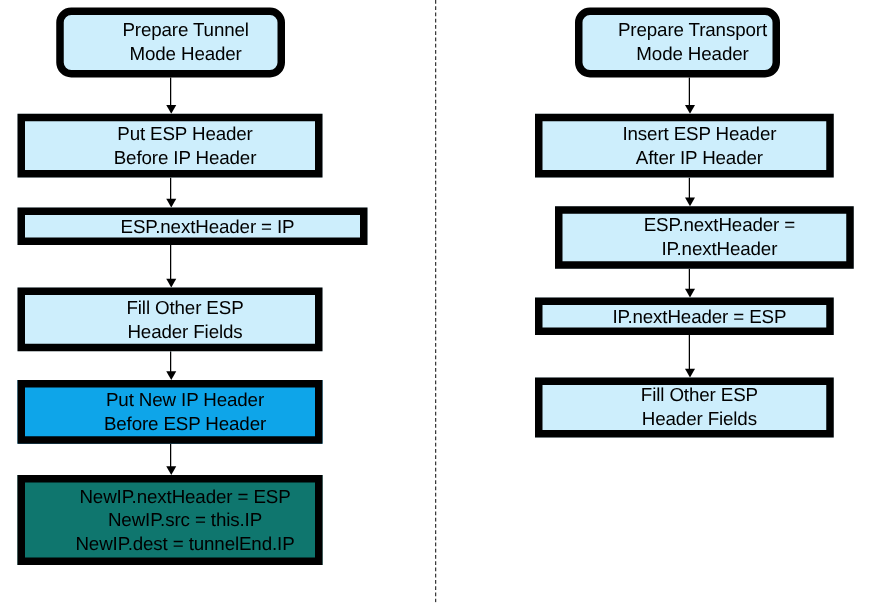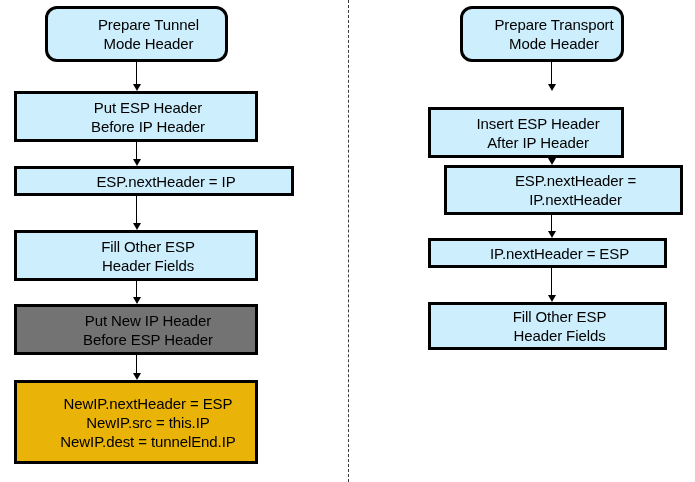--- a/index.html
+++ b/index.html
@@ -15,21 +15,21 @@
     background: #ffffff;
     overflow: hidden;
     font-family: "Liberation Sans", sans-serif;
   }
 
   
   .node {
     position: absolute;
     box-sizing: border-box;
     background: #cdeefc;
-    border: 3px solid #14532d;
+    border: 6px solid #14532d;
     display: flex;
     align-items: center;
     justify-content: center;
     text-align: center;
     color: #000000;
     font-size: 15px;
     line-height: 19px;
     letter-spacing: -0.1px;
     white-space: pre-line;
     padding-left: 24px;
@@ -78,38 +78,38 @@
       <div class="arrowhead" style="left: 132.5px; top: 297px; border-top-color: rgb(0, 0, 0);"></div>
       <div class="connector" style="left: 136px; top: 355px; height: 20px; background: rgb(0, 0, 0);"></div>
       <div class="arrowhead" style="left: 132.5px; top: 373px; border-top-color: rgb(0, 0, 0);"></div>
       <div class="node terminator" style="left: 45px; top: 6px; width: 183px; height: 56px; background: rgb(205, 238, 252); border-color: rgb(0, 0, 0);">Prepare Tunnel
 Mode Header</div>
       <div class="node" style="left: 14px; top: 91px; width: 244px; height: 51px; background: rgb(205, 238, 252); border-color: rgb(0, 0, 0);">Put ESP Header
 Before IP Header</div>
       <div class="node" style="left: 14px; top: 166px; width: 280px; height: 30px; background: rgb(205, 238, 252); border-color: rgb(0, 0, 0);">ESP.nextHeader = IP</div>
       <div class="node" style="left: 14px; top: 230px; width: 244px; height: 51px; background: rgb(205, 238, 252); border-color: rgb(0, 0, 0);">Fill Other ESP
 Header Fields</div>
-      <div class="node" style="left: 14px; top: 304px; width: 244px; height: 51px; background: #737373; border-color: rgb(0, 0, 0);">Put New IP Header
+      <div class="node" style="left: 14px; top: 304px; width: 244px; height: 51px; background: #0ea5e9; border-color: rgb(0, 0, 0);">Put New IP Header
 Before ESP Header</div>
-      <div class="node" style="left: 14px; top: 380px; width: 244px; height: 84px; background: #eab308; border-color: rgb(0, 0, 0);">NewIP.nextHeader = ESP
+      <div class="node" style="left: 14px; top: 380px; width: 244px; height: 72px; background: #0f766e; border-color: rgb(0, 0, 0);">NewIP.nextHeader = ESP
 NewIP.src = this.IP
 NewIP.dest = tunnelEnd.IP</div>
     </div>
     <div>
       <div class="connector" style="left: 551px; top: 62px; height: 24px; background: rgb(0, 0, 0);"></div>
       <div class="arrowhead" style="left: 547.5px; top: 84px; border-top-color: rgb(0, 0, 0);"></div>
       <div class="connector" style="left: 551px; top: 142px; height: 18px; background: rgb(0, 0, 0);"></div>
       <div class="arrowhead" style="left: 547.5px; top: 158px; border-top-color: rgb(0, 0, 0);"></div>
       <div class="connector" style="left: 551px; top: 215px; height: 18px; background: rgb(0, 0, 0);"></div>
       <div class="arrowhead" style="left: 547.5px; top: 231px; border-top-color: rgb(0, 0, 0);"></div>
       <div class="connector" style="left: 551px; top: 268px; height: 29px; background: rgb(0, 0, 0);"></div>
       <div class="arrowhead" style="left: 547.5px; top: 295px; border-top-color: rgb(0, 0, 0);"></div>
       <div class="node terminator" style="left: 460px; top: 6px; width: 164px; height: 56px; background: rgb(205, 238, 252); border-color: rgb(0, 0, 0);">Prepare Transport
 Mode Header</div>
-      <div class="node" style="left: 428px; top: 91px; width: 196px; height: 51px; background: rgb(205, 238, 252); border-color: rgb(0, 0, 0); margin-top: 16px;">Insert ESP Header
+      <div class="node" style="left: 428px; top: 91px; width: 239px; height: 51px; background: rgb(205, 238, 252); border-color: rgb(0, 0, 0);">Insert ESP Header
 After IP Header</div>
       <div class="node" style="left: 444px; top: 165px; width: 239px; height: 50px; background: rgb(205, 238, 252); border-color: rgb(0, 0, 0);">ESP.nextHeader =
 IP.nextHeader</div>
       <div class="node" style="left: 428px; top: 238px; width: 239px; height: 30px; background: rgb(205, 238, 252); border-color: rgb(0, 0, 0);">IP.nextHeader = ESP</div>
       <div class="node" style="left: 428px; top: 302px; width: 239px; height: 48px; background: rgb(205, 238, 252); border-color: rgb(0, 0, 0);">Fill Other ESP
 Header Fields</div>
     </div>
   </div>
 
 </body></html>

